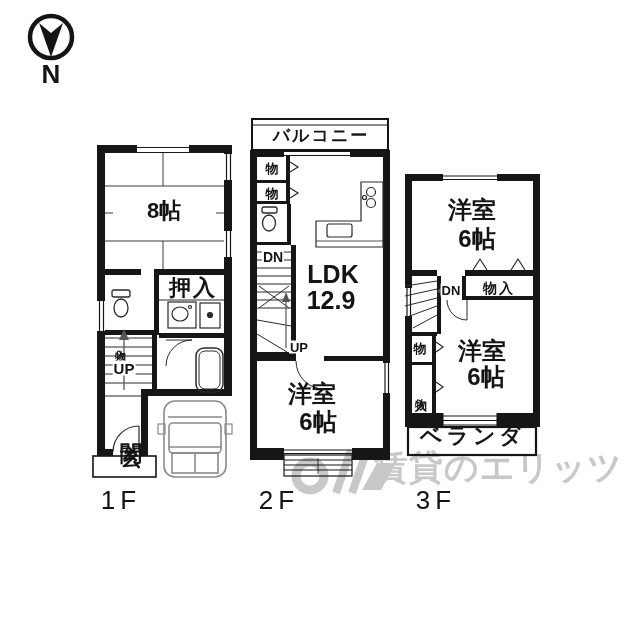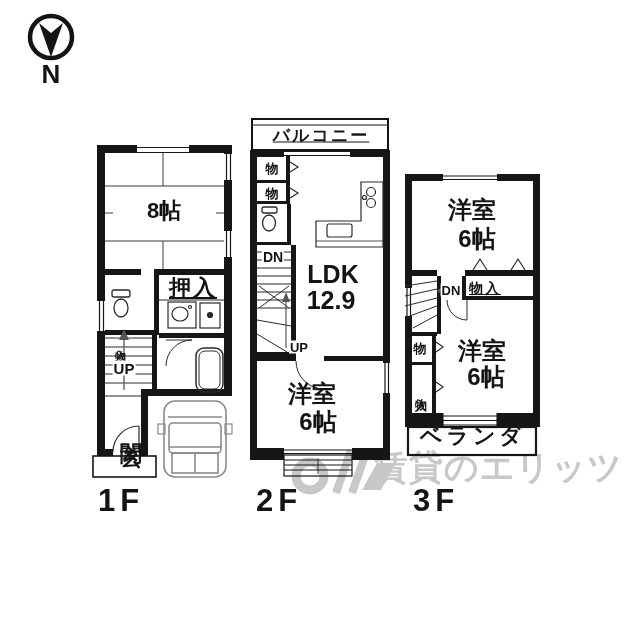--- a/index.html
+++ b/index.html
@@ -8,22 +8,22 @@
   #plan-svg{position:absolute;left:0;top:0;z-index:1;}
   .wm-text{position:absolute;z-index:0;color:#c8c8c8;font-weight:bold;font-size:34px;
            letter-spacing:1px;line-height:1;white-space:nowrap;}
   .lbl{position:absolute;z-index:2;color:#141414;transform:translate(-50%,-50%);
        white-space:nowrap;line-height:1;font-weight:600;}
   .v{writing-mode:vertical-rl;text-orientation:upright;}
   .bgw{background:#fff;padding:0 1px;}
   .fs11{font-size:11px;} .fs12{font-size:12px;} .fs13{font-size:13px;} .fs14{font-size:14px;}
   .fs15{font-size:15px;} .fs17{font-size:17px;} .fs19{font-size:22px;} .fs22{font-size:22px;}
   .fs23{font-size:24px;} .fs25{font-size:25px;}
-  .floorlbl{font-size:31px;font-weight:700;letter-spacing:5px;}
-  .ls2{letter-spacing:2px;text-decoration:underline;} .ls4{letter-spacing:4px;}
+  .floorlbl{font-size:26px;font-weight:400;letter-spacing:5px;}
+  .ls2{letter-spacing:2px;} .ls4{letter-spacing:4px;}
   .nlbl{font-size:26px;font-weight:bold;}
 </style>
 </head>
 <body>
 
 <div class="wm-text" style="left:374px;top:450px;">賃貸のエリッツ</div>
 
 <svg id="plan-svg" width="640" height="640" viewBox="0 0 640 640">
 
   <g stroke="#c8c8c8" fill="#c8c8c8">
@@ -267,19 +267,19 @@
 <div class="lbl fs13 bgw" style="left:299px;top:347px;">UP</div>
 <div class="lbl fs25" style="left:333px;top:274px;">LDK</div>
 <div class="lbl fs25" style="left:331px;top:300px;">12.9</div>
 <div class="lbl fs23" style="left:312px;top:394px;">洋室</div>
 <div class="lbl fs23" style="left:318px;top:422px;">6帖</div>
 <div class="lbl floorlbl" style="left:279px;top:500px;">2F</div>
 
 <div class="lbl fs23" style="left:472px;top:210px;">洋室</div>
 <div class="lbl fs23" style="left:477px;top:239px;">6帖</div>
 <div class="lbl fs13 bgw" style="left:451px;top:290px;">DN</div>
-<div class="lbl fs14 ls2" style="left:485px;top:288px;">物入</div>
+<div class="lbl fs14 ls2" style="left:499px;top:288px;">物入</div>
 <div class="lbl fs13 bgw" style="left:420px;top:348px;">物</div>
 <div class="lbl fs12 v bgw" style="left:421px;top:389px;">物入</div>
 <div class="lbl fs23" style="left:482px;top:351px;">洋室</div>
 <div class="lbl fs23" style="left:486px;top:377px;">6帖</div>
 <div class="lbl fs19 ls4" style="left:473px;top:436px;">ベランダ</div>
 <div class="lbl floorlbl" style="left:436px;top:500px;">3F</div>
 
 </body></html>

